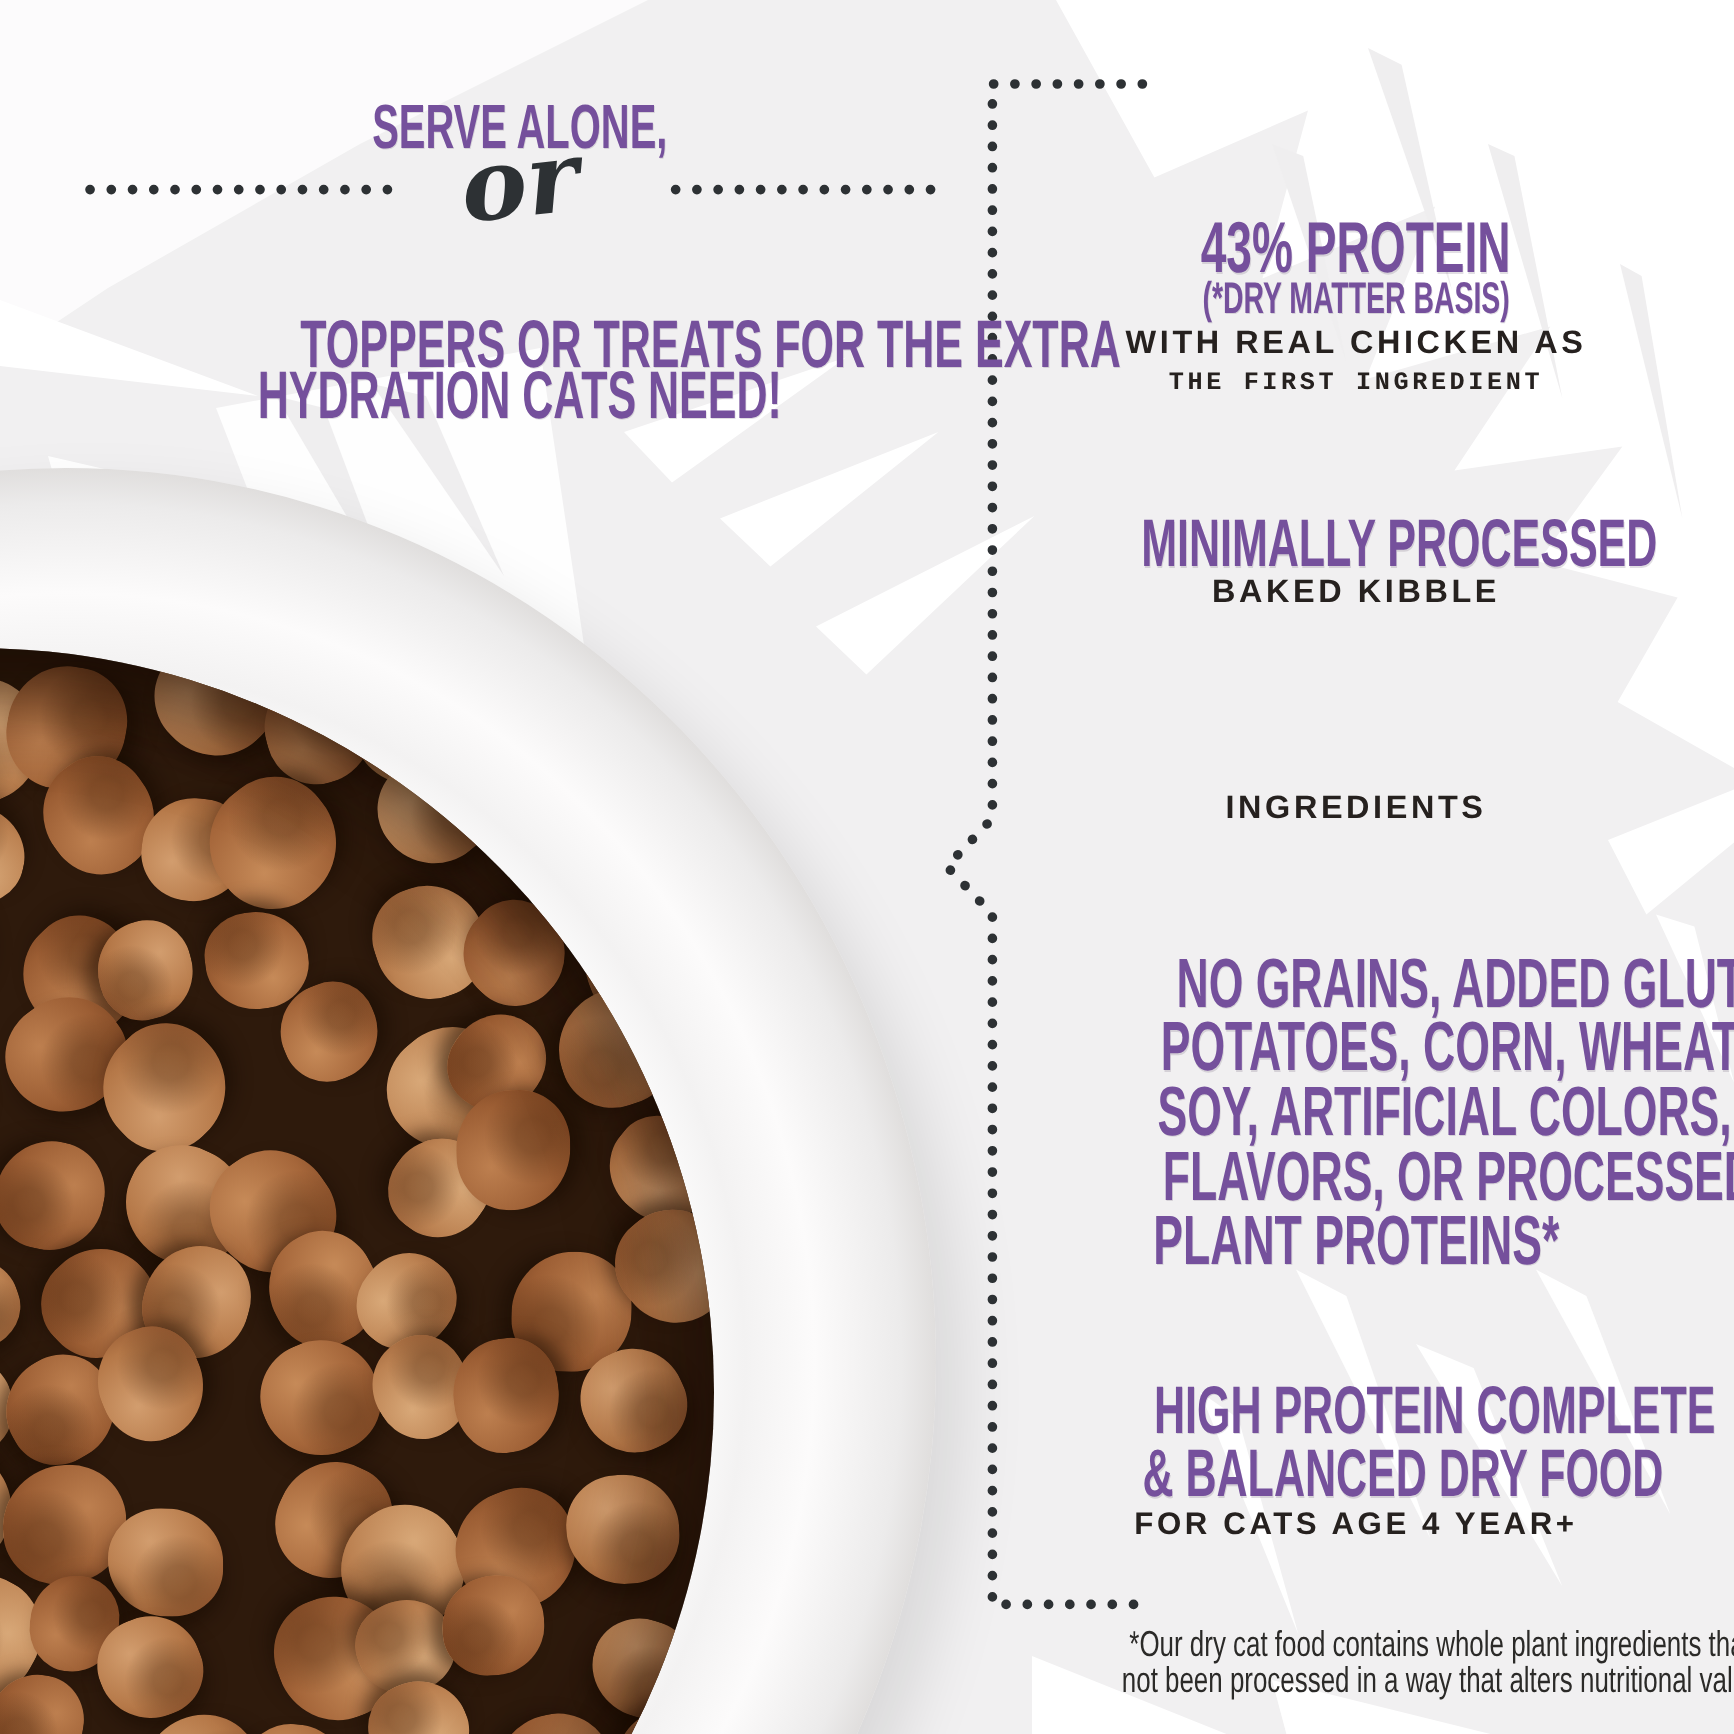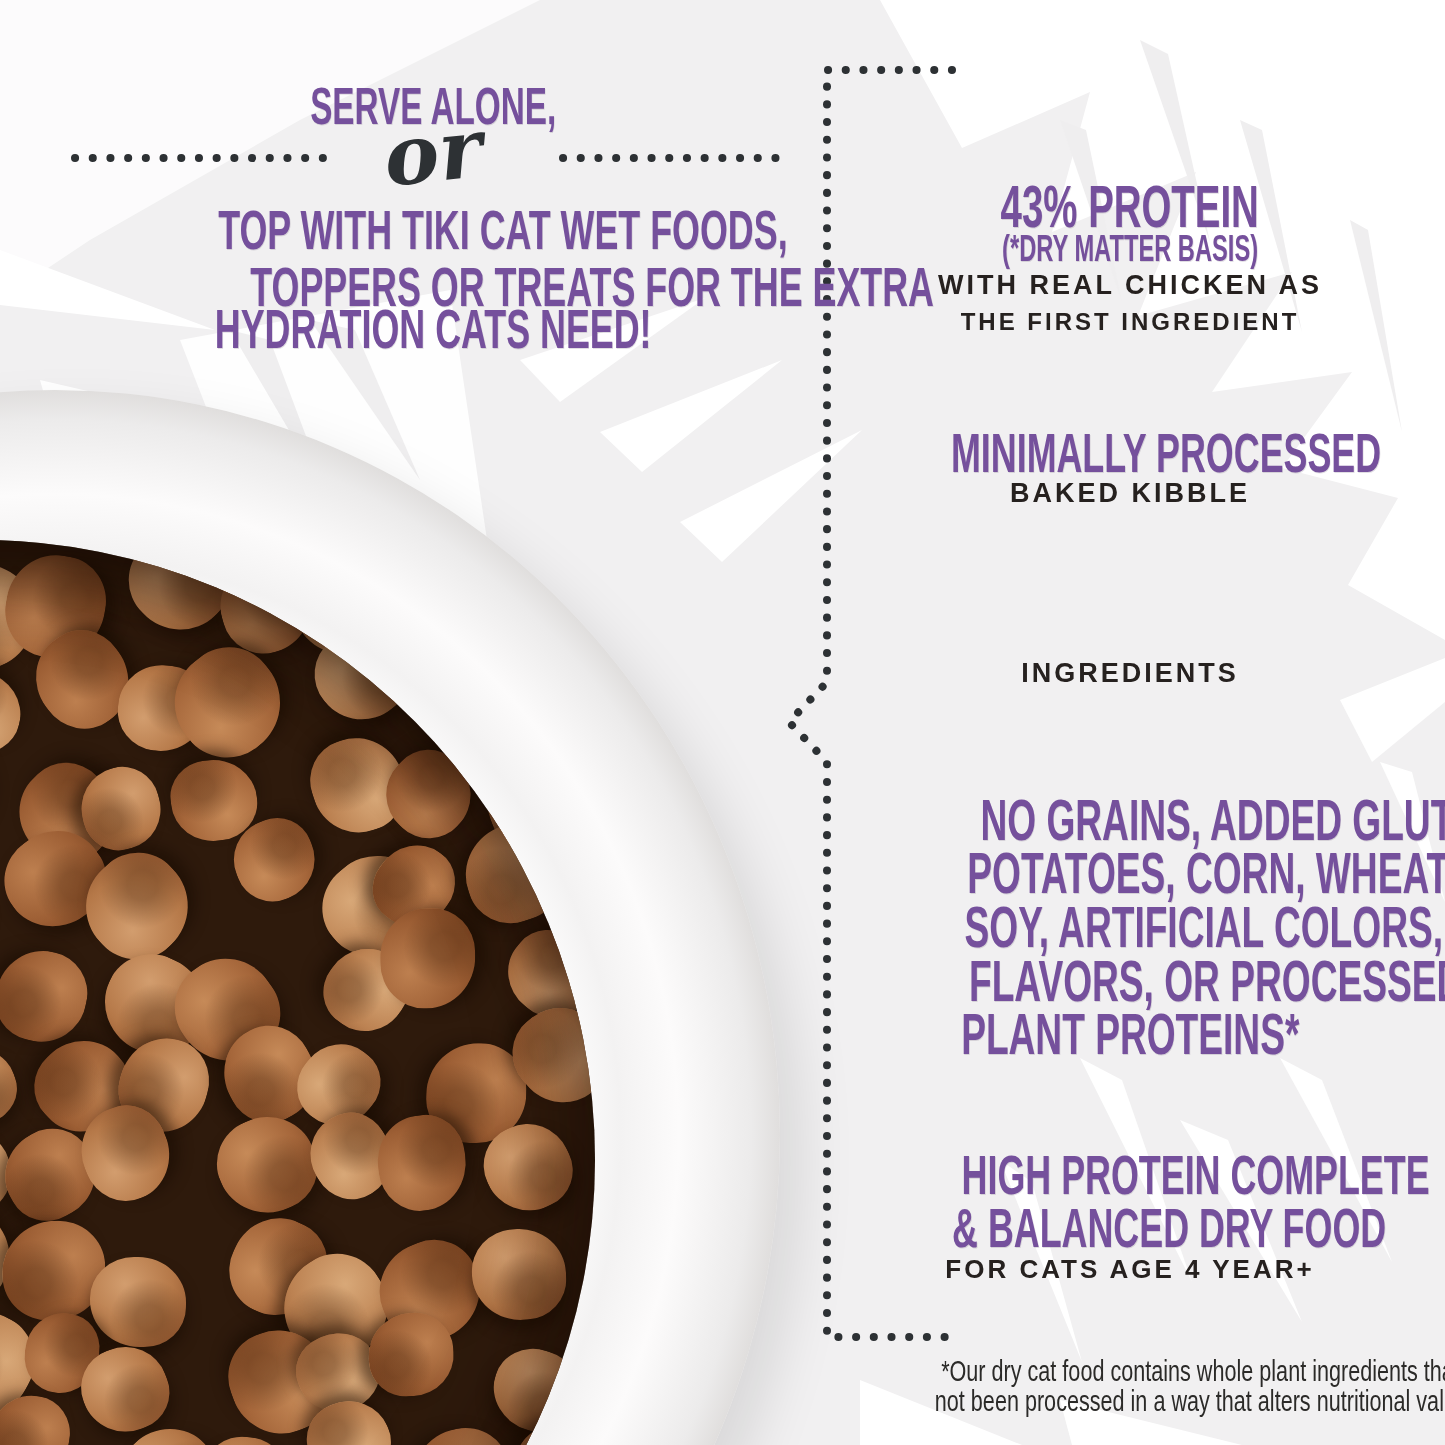--- a/index.html
+++ b/index.html
@@ -155,28 +155,27 @@
   <svg class="layer" viewBox="0 0 1445 1445" aria-hidden="true">
     <g stroke="#2d3134" stroke-width="8" stroke-linecap="round" stroke-dasharray="0.1 17.6" fill="none">
       <path d="M75 158 H330"></path>
       <path d="M563 158 H788"></path>
       <path d="M952 70 H827 V682 L789 722 L827 762 V1337 H957"></path>
     </g>
   </svg>
 
   <div class="ln colL purple" style="top:76px;font-size:52px;"><span class="cx">SERVE ALONE,</span></div>
   <div class="ln colL" style="top:104px;font-size:82px;"><span class="script">or</span></div>
-  <div class="ln colL purple" style="top:197px;font-size:56px;"><span class="cx">TOP WITH TIKI CAT WET FOODS,</span></div>
   <div class="ln colL purple" style="top:254px;font-size:56px;"><span class="cx">TOPPERS OR TREATS FOR THE EXTRA</span></div>
   <div class="ln colL purple" style="top:296px;font-size:56px;"><span class="cx">HYDRATION CATS NEED!</span></div>
 
   <div class="ln colR purple" style="top:172px;font-size:60px;"><span class="cx">43% PROTEIN</span></div>
   <div class="ln colR purple" style="top:228px;font-size:37px;"><span class="cx">(*DRY MATTER BASIS)</span></div>
   <div class="ln colR ink caps" style="top:270px;font-size:27px;text-align:center;"><span>WITH REAL CHICKEN AS</span></div>
-  <div class="ln colR ink caps" style="top:308px;font-size:24px;"><span>THE FIRST INGREDIENT</span></div>
+  <div class="ln colR ink caps" style="top:308px;font-size:21px;font-family:Liberation Mono, monospace;"><span>THE FIRST INGREDIENT</span></div>
 
   <div class="ln colR purple" style="top:420px;font-size:56px;"><span class="cx">MINIMALLY PROCESSED</span></div>
   <div class="ln colR ink caps" style="top:478px;font-size:27px;"><span>BAKED KIBBLE</span></div>
 
   <div class="ln colR ink caps" style="top:658px;font-size:27px;"><span>INGREDIENTS</span></div>
 
   <div class="ln colR purple" style="top:786px;font-size:58px;"><span class="cx">NO GRAINS, ADDED GLUTEN,</span></div>
   <div class="ln colR purple" style="top:839px;font-size:58px;"><span class="cx">POTATOES, CORN, WHEAT,</span></div>
   <div class="ln colR purple" style="top:893px;font-size:58px;"><span class="cx">SOY, ARTIFICIAL COLORS,</span></div>
   <div class="ln colR purple" style="top:947px;font-size:58px;"><span class="cx">FLAVORS, OR PROCESSED</span></div>

